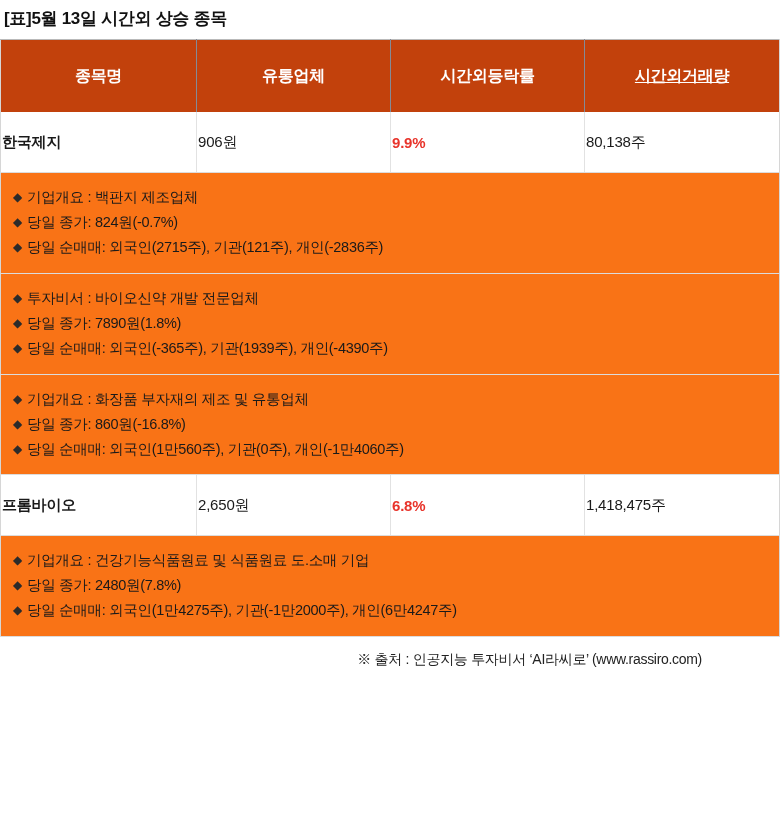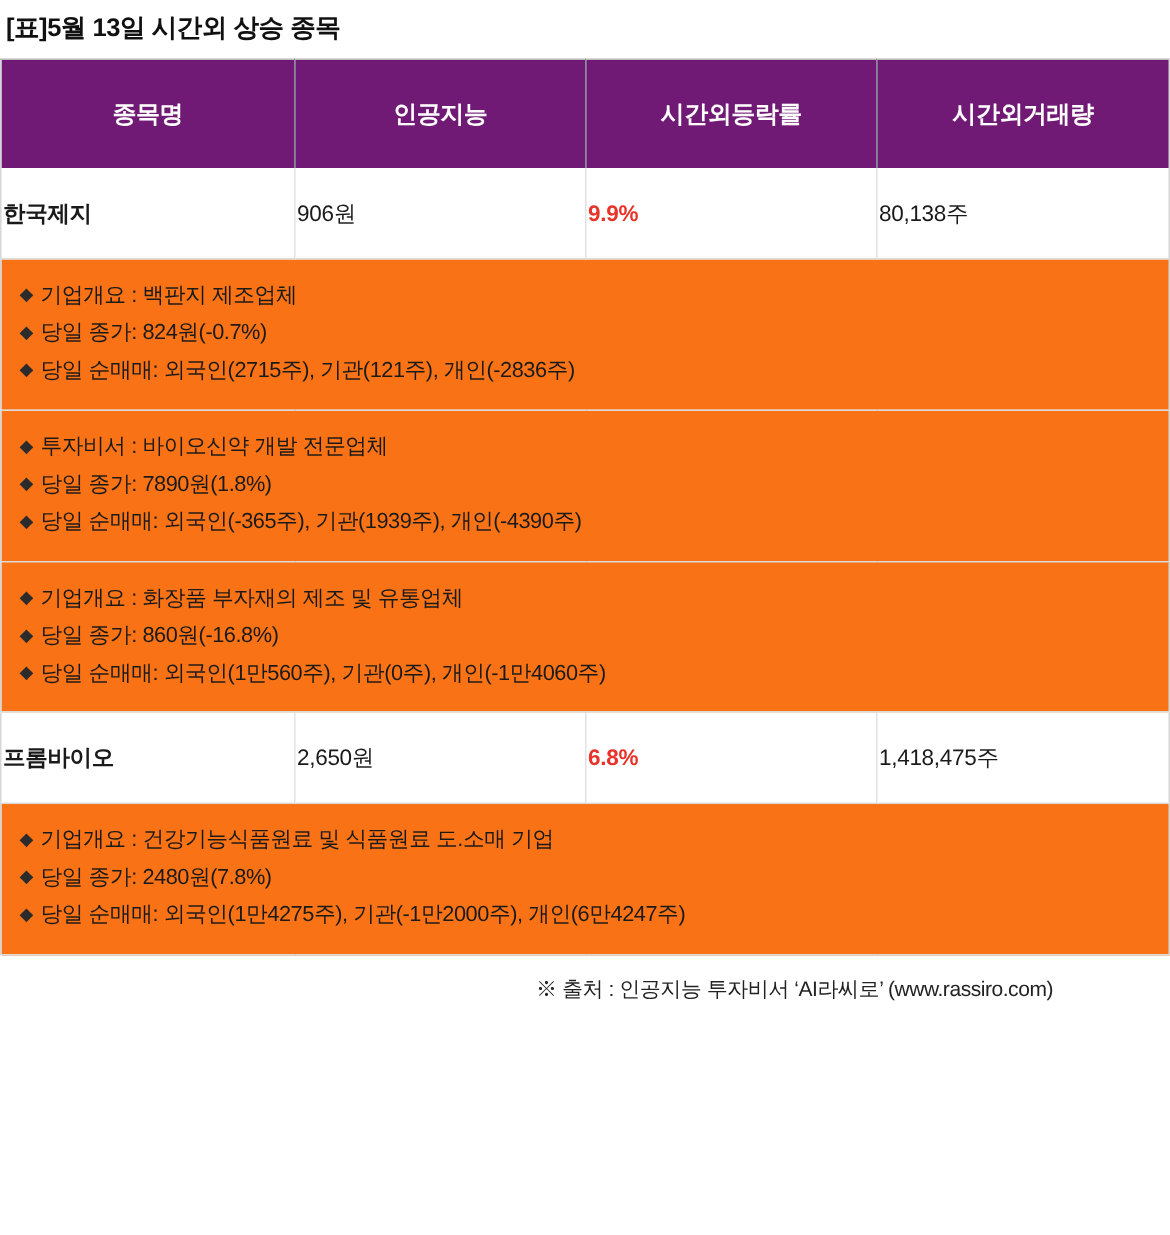--- a/index.html
+++ b/index.html
@@ -29,30 +29,31 @@
   }
   table.stock-table {
     width: 779px;
     border-collapse: collapse;
     table-layout: fixed;
     border-top: 1px solid #b9b9b9;
     border-left: 1px solid #d6d6d6;
     border-right: 1px solid #d6d6d6;
   }
   table.stock-table th {
-    background: #701a75;
+    background: #c2410c;
     color: #ffffff;
     font-size: 16px;
     font-weight: bold;
     height: 70px;
     border-right: 1px solid #848a96;
     letter-spacing: -0.3px;
   }
   table.stock-table th:last-child {
     border-right: none;
+    text-decoration: underline;
   }
   tr.data-row td {
     height: 58px;
     text-align: left;
     font-size: 15px;
     border-bottom: 1px solid #dcdcdc;
     border-right: 1px solid #e2e2e2;
     background: #ffffff;
     letter-spacing: -0.2px;
   }
@@ -111,21 +112,21 @@
   <table class="stock-table">
     <colgroup>
       <col class="c1">
         <col class="c2">
         <col class="c3">
         <col class="c4">
     </colgroup>
     <thead>
       <tr>
         <th>종목명</th>
-        <th>인공지능</th>
+        <th>유통업체</th>
         <th>시간외등락률</th>
         <th>시간외거래량</th>
       </tr>
     </thead>
     <tbody>
 
       <tr class="data-row">
         <td class="name-cell">한국제지</td>
         <td>906원</td>
         <td class="rate-cell">9.9%</td>

